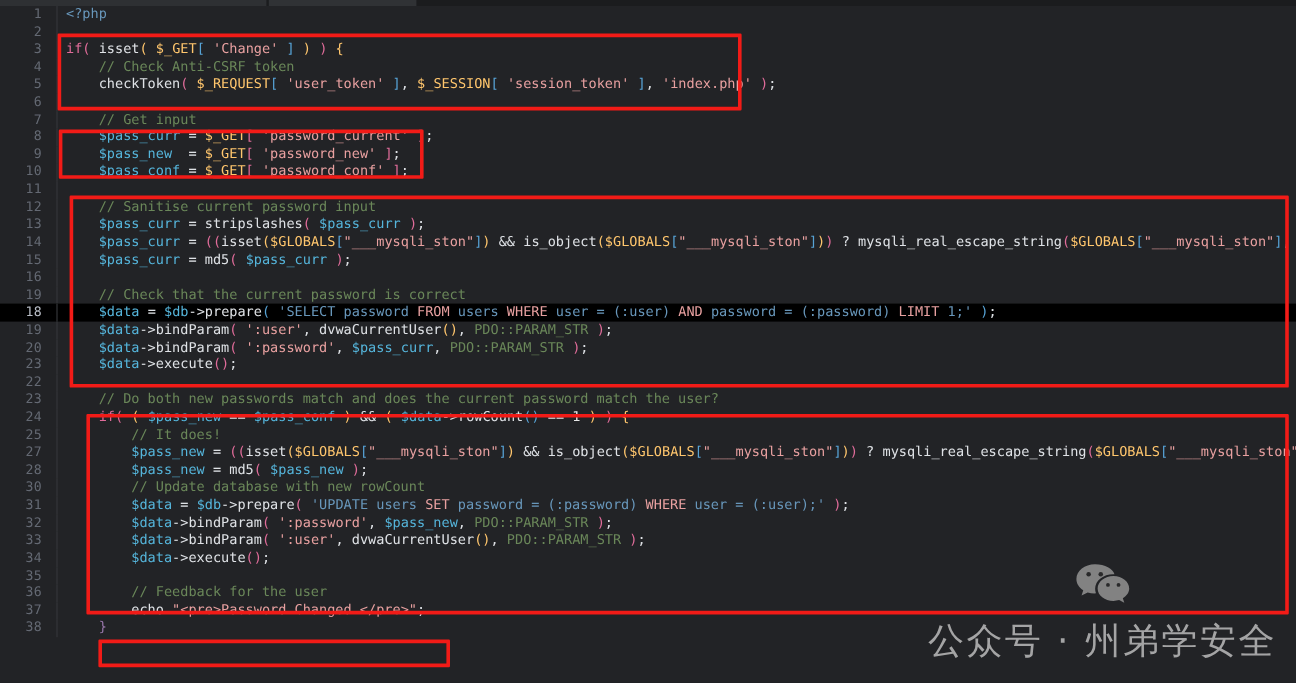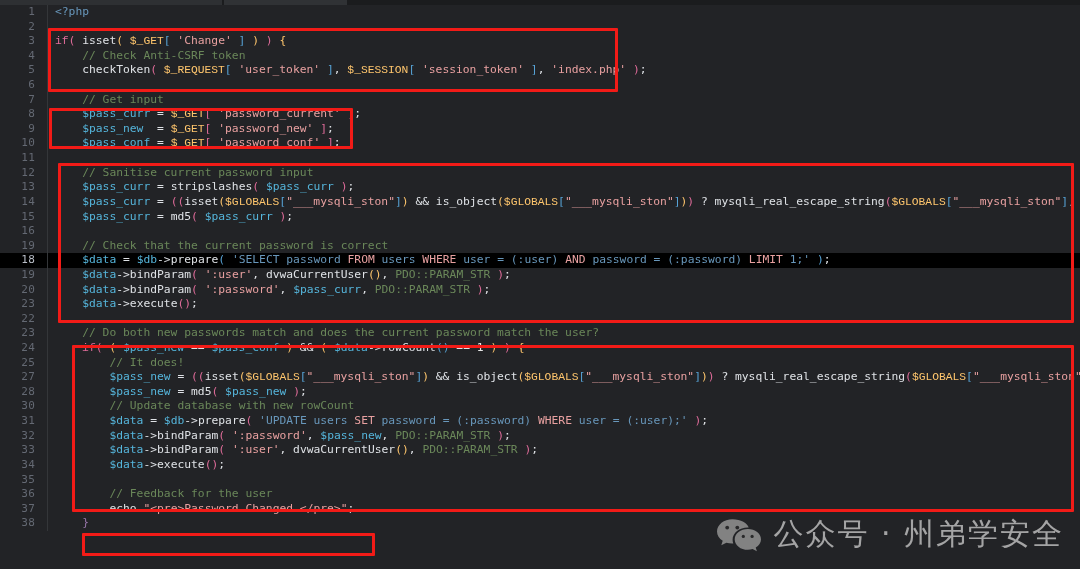--- a/index.html
+++ b/index.html
@@ -60,24 +60,24 @@
   .gline {
     position: absolute; left: 47px; top: 0;
     width: 1px; height: 100%;
     background: #343639;
   }
 
   .code {
     position: absolute; left: 55px; top: 0;
     color: #bcc0c6;
   }
-  .kw2     { color: #e06c9a; font-family: Liberation Mono, monospace; }
+  .kw2     { color: #e06c9a; }
   .var     { color: #9876aa; }
   .var2    { color: #55b5db; }
-  .gvar    { color: #ffc66d; font-family: Liberation Mono, monospace; }
+  .gvar    { color: #ffc66d; }
   .cmt     { color: #6a8759; }
   .str     { color: #e8a0a0; }
   .sql     { color: #6897bb; }
   .num     { color: #e8e8e8; }
   .brk1    { color: #e06c9a; }
   .brk2    { color: #ffc66d; }
   .brk3    { color: #57a3d6; }
   .const   { color: #6a8759; }
   .white   { color: #dfe2e6; }
 
@@ -90,20 +90,21 @@
     border-radius: 1px;
   }
 
   
   .watermark {
     position: absolute;
     right: 16px; bottom: 14px;
     display: flex; align-items: center;
     gap: 11px;
     pointer-events: none;
+    flex-direction: column;
   }
   .wm-text {
     color: #b0b0b0;
     font-family: "DejaVu Sans", "Liberation Sans", sans-serif;
     font-size: 30px;
     letter-spacing: 2px;
     opacity: 0.92;
     white-space: nowrap;
   }
   .wechat {

